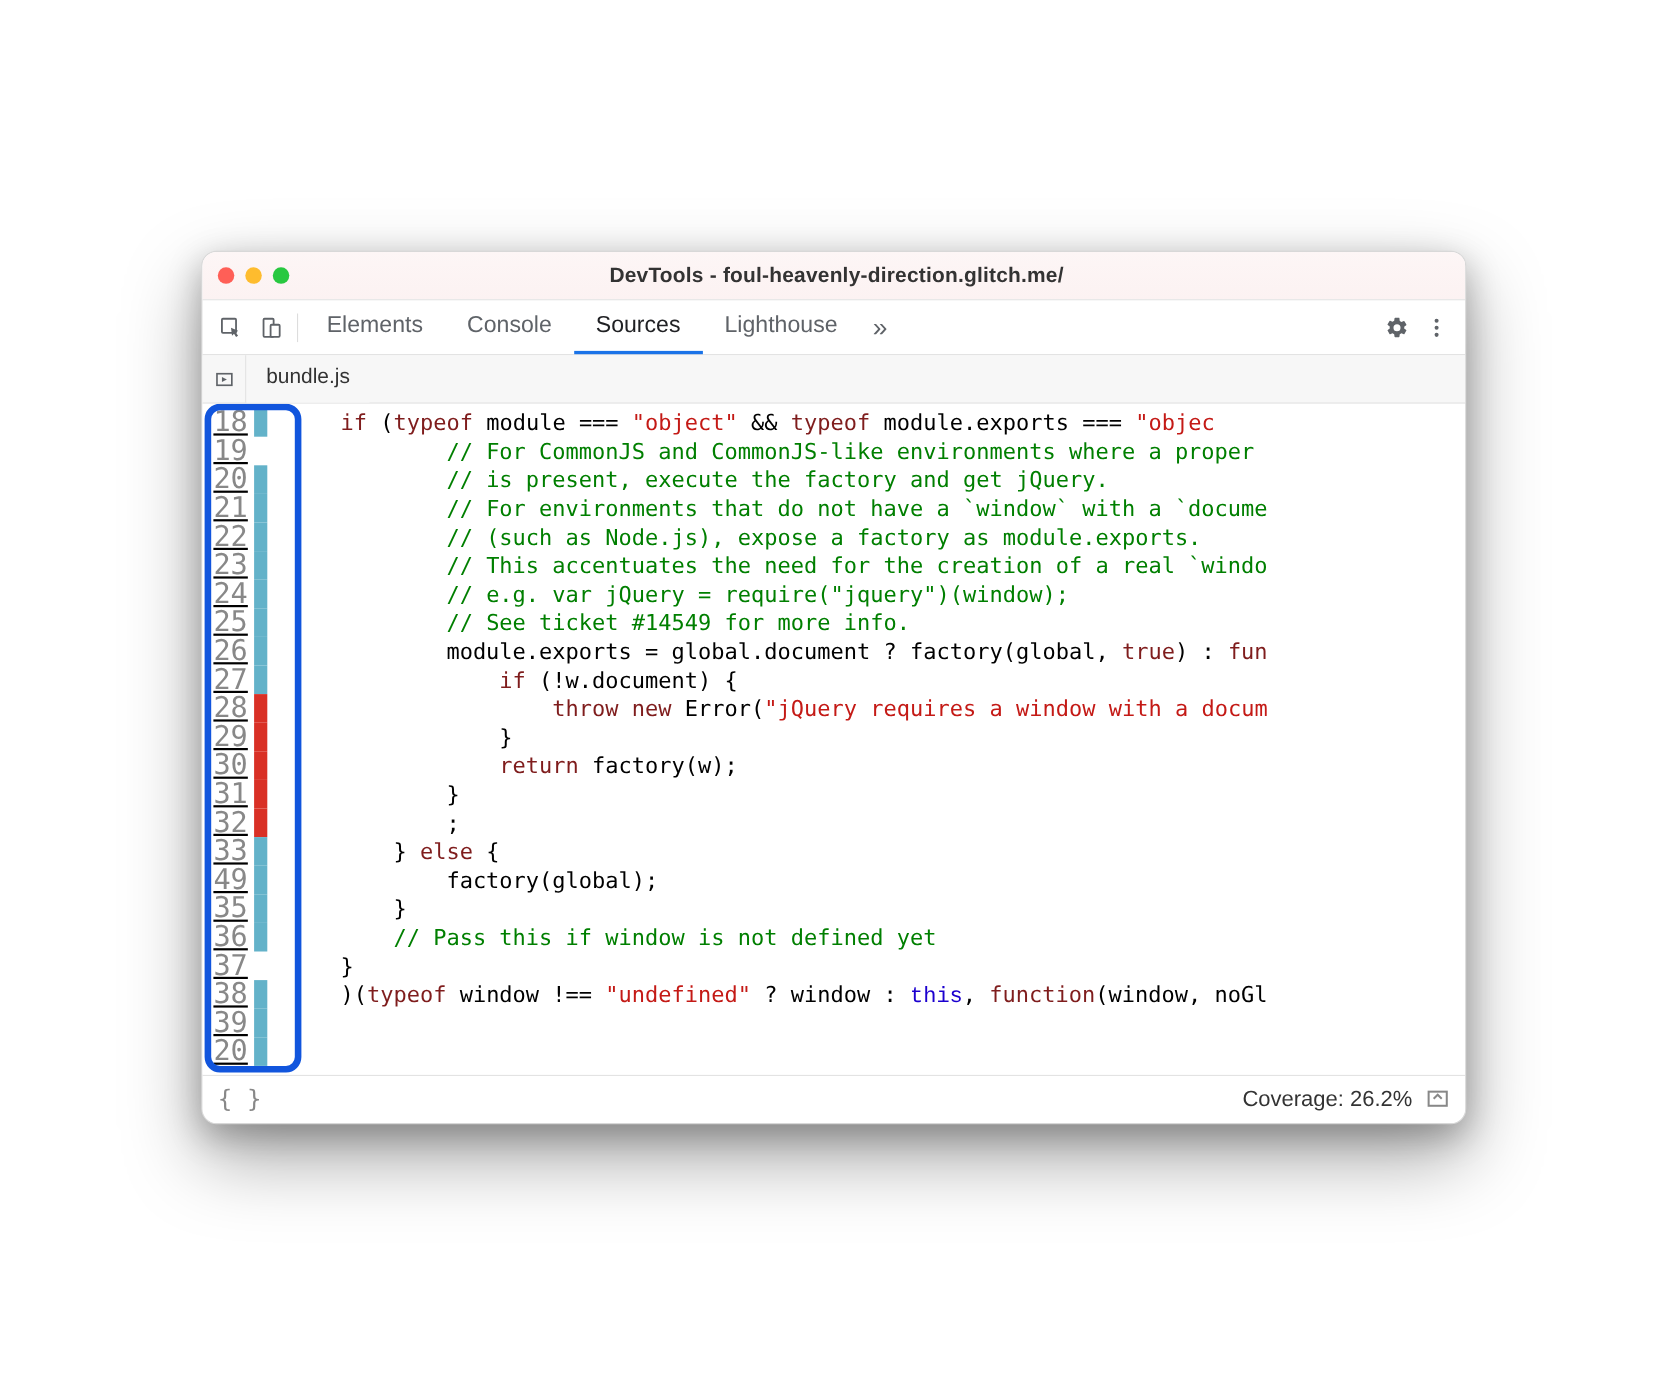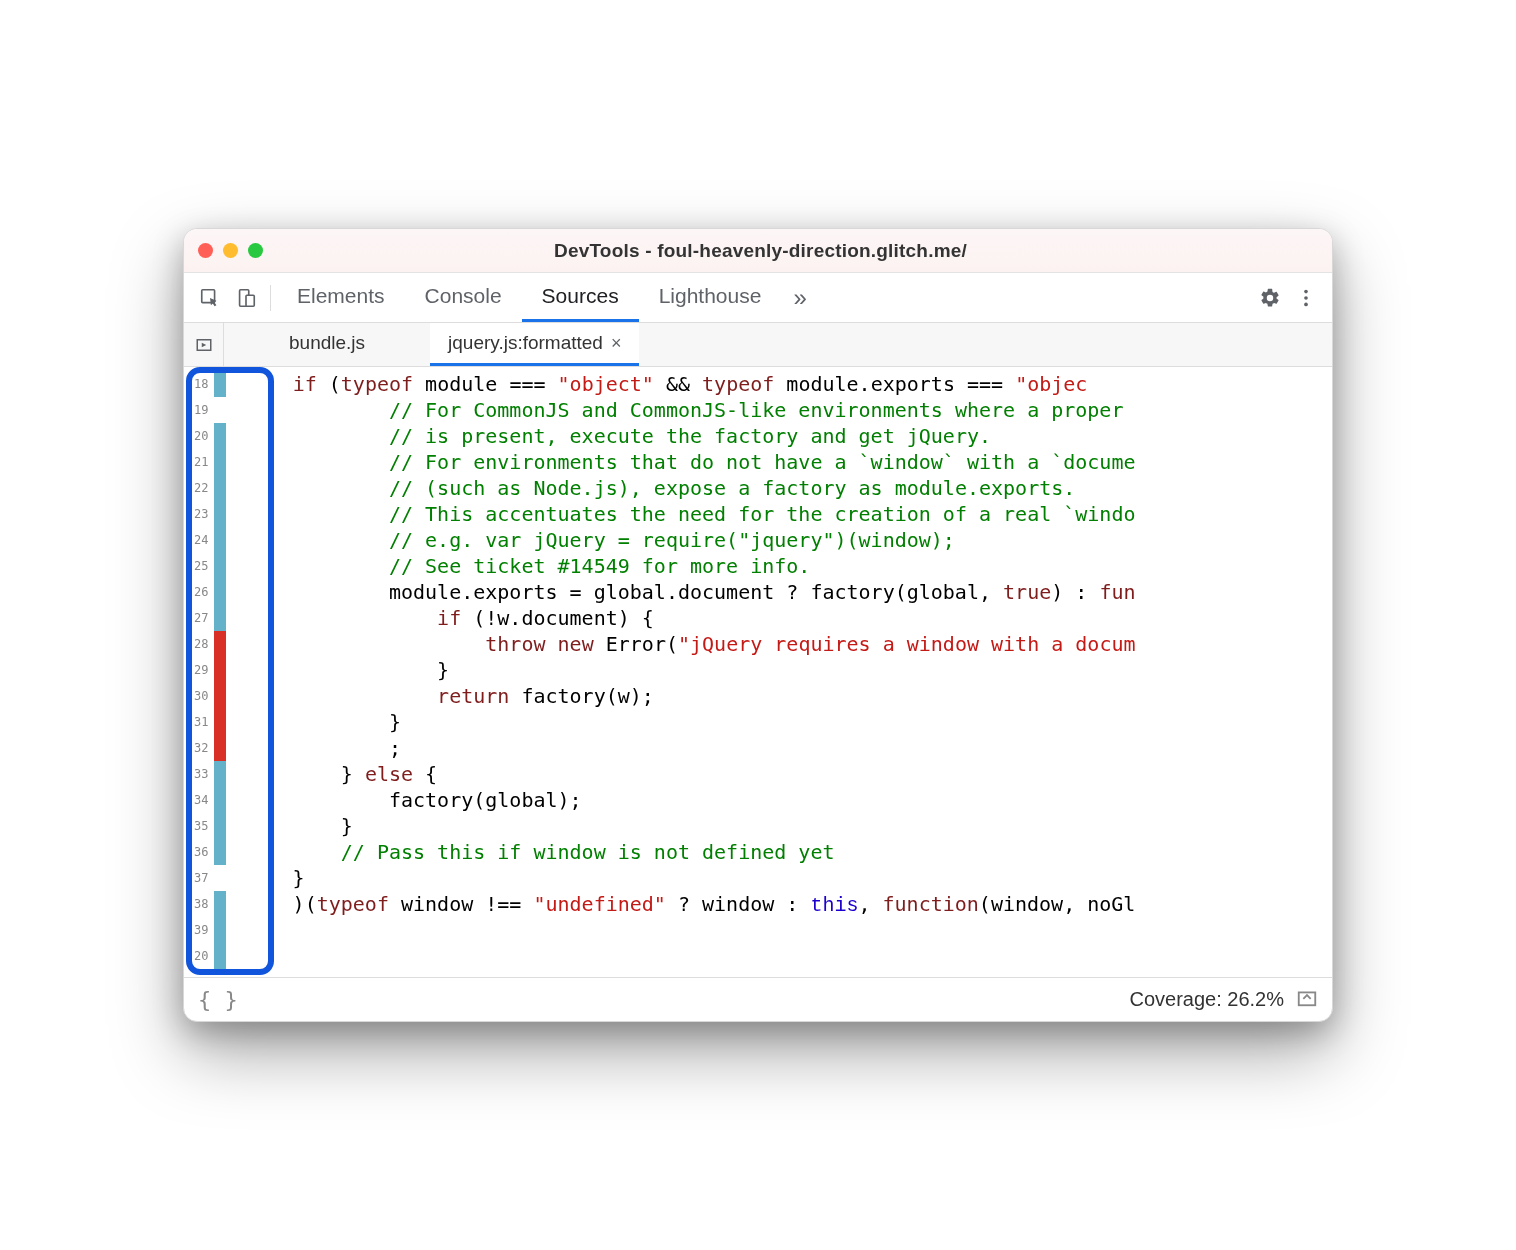--- a/index.html
+++ b/index.html
@@ -60,44 +60,44 @@
   .more-tabs{ font-size:24px; color:#5f6368; padding:0 12px; cursor:pointer;}
   .spacer{flex:1;}
   .gear, .kebab { width:36px; height:36px; display:flex;align-items:center;justify-content:center;color:#5f6368;cursor:pointer;}
 
   .file-tabs {
     height:44px;
     display:flex;
     align-items:center;
     border-bottom:1px solid #ddd;
     background:#f7f7f7;
-    gap:47px;
   }
   .nav-icon{width:40px;display:flex;justify-content:center;align-items:center;height:100%;border-right:1px solid #ddd;}
   .nav-icon svg{width:18px;height:18px;fill:#5f6368;}
   .file-tab{
     padding:0 18px; height:100%; display:flex; align-items:center; font-size:19px; color:#333;
     border-bottom:3px solid transparent; gap:8px; cursor:pointer; background:#f7f7f7;
   }
   .file-tab.active{background:#fff;border-bottom-color:#1a73e8;}
   .file-tab .close-x{font-size:18px;color:#5f6368;}
 
   .editor{
     display:flex;
     background:#fff;
     position:relative;
     height: 610px;
     overflow:hidden;
   }
   .gutter{
     display:flex;
     font-family: Menlo, Monaco, Consolas, monospace;
-    font-size:12px;
+    font-size:26px;
     padding-top:4px;
     position:relative;
+    text-decoration:underline;
   }
   .line-numbers{
     text-align:right;
     color:#888;
     padding:0 6px 0 10px;
     line-height:26px;
   }
   .line-numbers div{height:26px;}
   .coverage-col{
     width:12px;
@@ -197,24 +197,20 @@
 
   <div class="file-tabs">
     <div class="nav-icon">
       <svg viewBox="0 0 24 24">
           <rect x="3" y="5" width="18" height="14" fill="none" stroke="#5f6368" stroke-width="2"></rect>
           <path d="M9 9 l6 3 -6 3 z" fill="#5f6368"></path>
         </svg>
     </div>
     <div class="file-tab">
       <span>bundle.js</span>
-    </div>
-    <div class="file-tab active">
-      <span>jquery.js:formatted</span>
-      <span class="close-x">×</span>
     </div>
   </div>
 
   <div class="editor">
     <div class="gutter">
       <div class="line-numbers" id="line-numbers">
           <div>18</div>
           <div>19</div>
           <div>20</div>
           <div>21</div>
@@ -223,21 +219,21 @@
           <div>24</div>
           <div>25</div>
           <div>26</div>
           <div>27</div>
           <div>28</div>
           <div>29</div>
           <div>30</div>
           <div>31</div>
           <div>32</div>
           <div>33</div>
-          <div>34</div>
+          <div>49</div>
           <div>35</div>
           <div>36</div>
           <div>37</div>
           <div>38</div>
           <div>39</div>
           <div>20</div>
         </div>
       <div class="coverage-col" id="coverage-col">
           <div class="cv-blue"></div>
           <div class="cv-none"></div>

